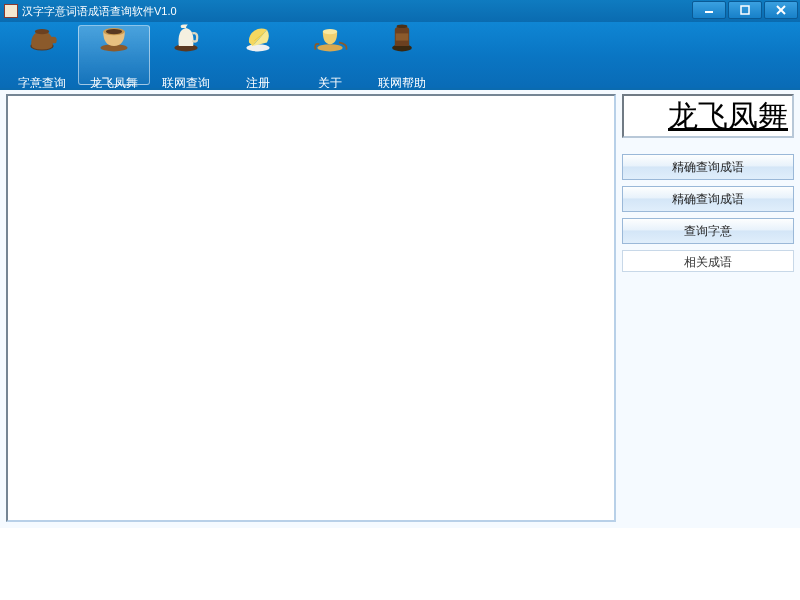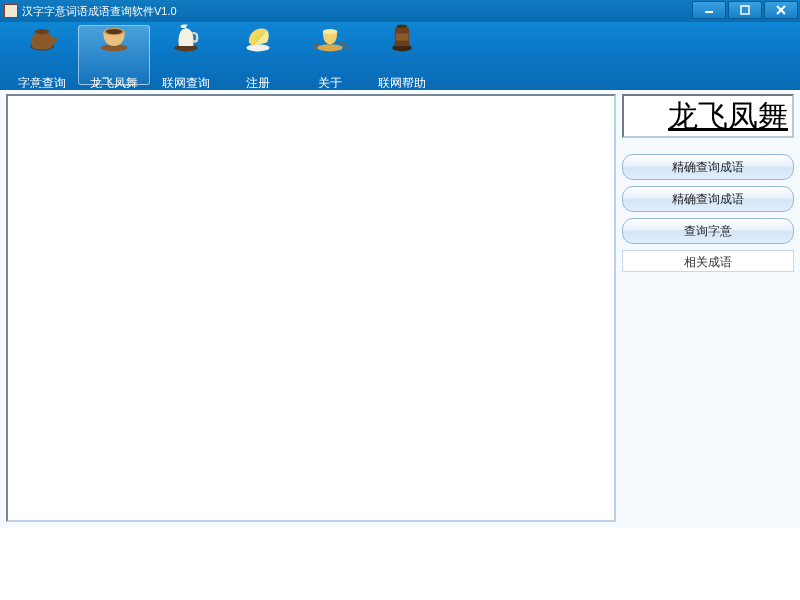--- a/index.html
+++ b/index.html
@@ -97,21 +97,21 @@
   font-size: 30px;
   text-align: right;
   padding: 0 4px;
   outline: none;
   text-decoration: underline;
 }
 .btn {
   height: 26px;
   background: linear-gradient(to bottom, #fdfefe 0%, #e8f2fb 45%, #d4e6f7 50%, #e0eefb 100%);
   border: 1px solid #9ab8d8;
-  border-radius: 11px;
+  border-radius: 0;
   font-size: 12px;
   color: #222;
   cursor: pointer;
   display: flex;
   align-items: center;
   justify-content: center;
 }
 .status-box {
   height: 22px;
   background: #fff;

